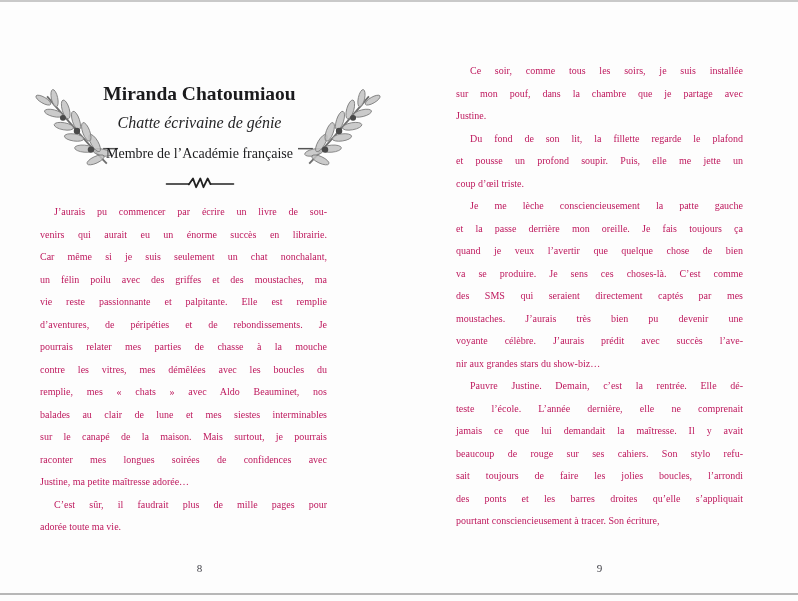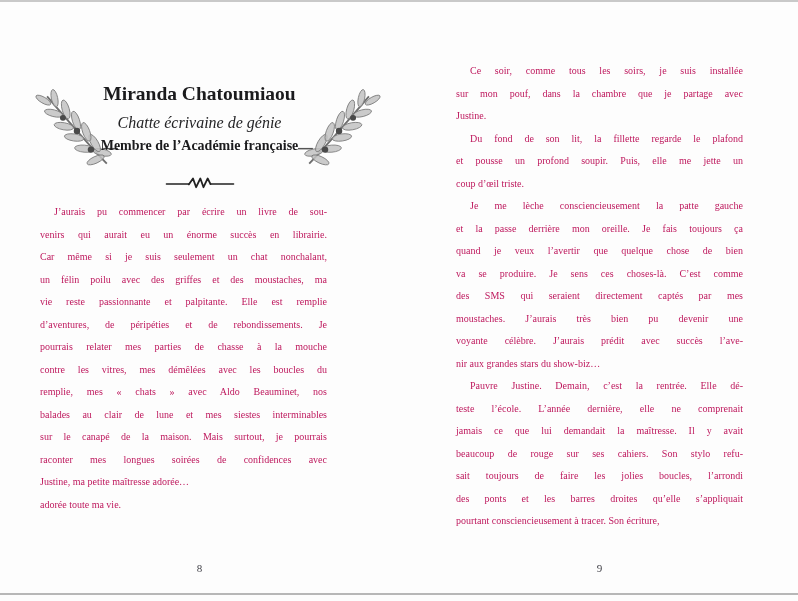--- a/index.html
+++ b/index.html
@@ -30,22 +30,22 @@
     margin:5px;
     font-size:19.5px;line-height:22px;
     font-weight:bold;color:#1b1b1d;
   }
   .author-subtitle{
     margin-top:9px;
     font-style:italic;
     font-size:16px;line-height:17px;color:#242426;
   }
   .author-affiliation{
-    margin-top:7px;
-    font-weight:bold;
+    margin-top:15px;
+    font-weight:normal;
     font-size:14px;line-height:16px;color:#1b1b1d;
   }
   .branch{
     position:absolute;top:84px;width:84px;height:88px;
   }
   .branch.left{left:34px;transform:scaleX(-1);}
   .branch.right{left:298px;}
   .divider{
     position:absolute;left:165px;top:172px;width:70px;height:18px;
   }
@@ -153,20 +153,21 @@
         <div class="line">un félin poilu avec des griffes et des moustaches, ma</div>
         <div class="line">vie reste passionnante et palpitante. Elle est remplie</div>
         <div class="line">d’aventures, de péripéties et de rebondissements. Je</div>
         <div class="line">pourrais relater mes parties de chasse à la mouche</div>
         <div class="line">contre les vitres, mes démêlées avec les boucles du</div>
         <div class="line">remplie, mes « chats » avec Aldo Beauminet, nos</div>
         <div class="line">balades au clair de lune et mes siestes interminables</div>
         <div class="line">sur le canapé de la maison. Mais surtout, je pourrais</div>
         <div class="line">raconter mes longues soirées de confidences avec</div>
         <div class="line last">Justine, ma petite maîtresse adorée…</div>
+        <div class="line indent">C’est sûr, il faudrait plus de mille pages pour</div>
         <div class="line last">adorée toute ma vie.</div>
       </div>
 
     <div class="folio left-col">8</div>
   </div>
 
   <div>
     <div class="body-text right-col">
         <div class="line indent">Ce soir, comme tous les soirs, je suis installée</div>
         <div class="line">sur mon pouf, dans la chambre que je partage avec</div>

